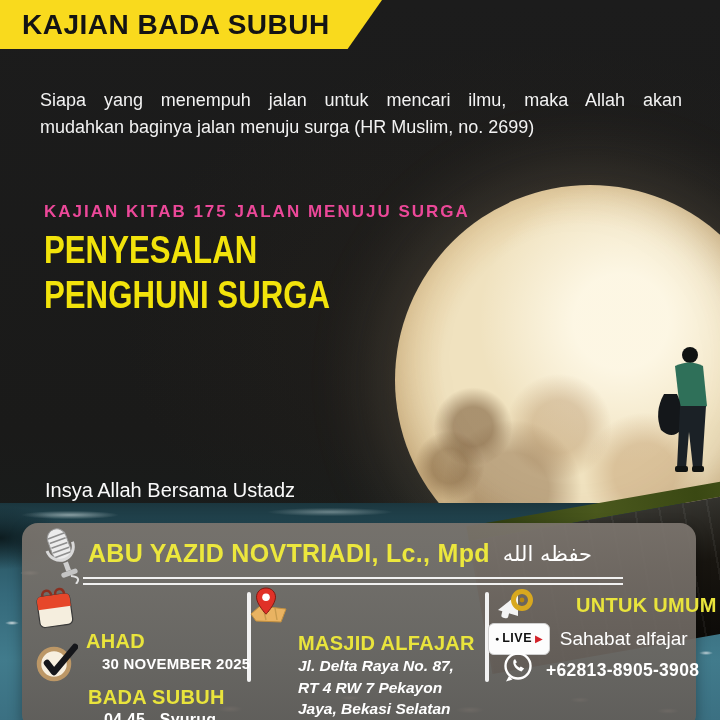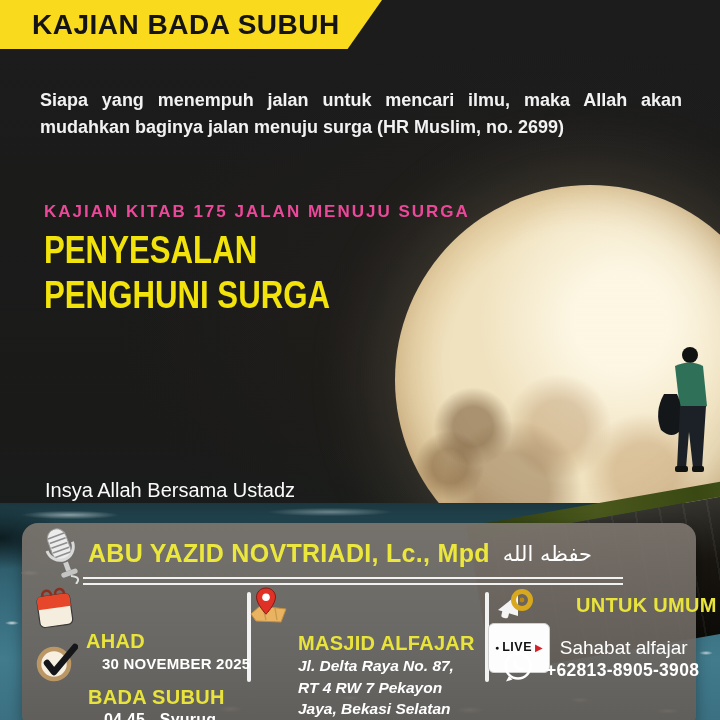--- a/index.html
+++ b/index.html
@@ -41,24 +41,24 @@
   .wall{position:absolute;left:462px;top:476px;width:290px;height:150px;z-index:3;
     transform:rotate(-10deg);transform-origin:100% 0;}
   .wall .grass{height:15px;background:linear-gradient(90deg,#2c3a10,#4a581d 45%,#3a4813 80%,#46541a);}
   .wall .stone{height:135px;background:
     repeating-linear-gradient(90deg, rgba(255,255,255,.05) 0 2px, transparent 2px 24px),
     linear-gradient(180deg,#34332e 0%,#181510 45%,#0d0b08 100%);}
   .person{position:absolute;left:652px;top:344px;z-index:4;}
   
   .banner{position:absolute;left:0;top:0;width:382px;height:49px;z-index:6;
     background:#f9da1d;clip-path:polygon(0 0,100% 0,91% 100%,0 100%);
-    display:flex;align-items:center;padding-left:32px;box-sizing:border-box;}
+    display:flex;align-items:center;padding-left:22px;box-sizing:border-box;}
   .banner span{font-size:28px;font-weight:bold;color:#141414;letter-spacing:.5px;white-space:nowrap;}
   .hadith{position:absolute;left:40px;top:87px;width:642px;z-index:6;
-    color:#f2f2f2;font-size:18px;line-height:27px;font-weight:700;}
+    color:#f2f2f2;font-size:18px;line-height:27px;font-weight:400;}
   .hadith .l1{text-align:justify;text-align-last:justify;}
   .series{position:absolute;left:44px;top:202px;z-index:6;color:#ec4899;
     font-size:17px;font-weight:700;letter-spacing:2px;white-space:nowrap;}
   .title{position:absolute;left:44px;top:227px;z-index:6;color:#f2e30b;
     font-size:39px;line-height:45px;font-weight:bold;letter-spacing:0;
     transform:scaleX(.8);transform-origin:0 0;white-space:nowrap;}
   .intro{position:absolute;left:45px;top:479px;z-index:6;color:#fafafa;font-size:20px;font-weight:500;}
   
   .panel{position:absolute;left:22px;top:523px;width:674px;height:207px;z-index:7;
     border-radius:16px;background:linear-gradient(180deg,rgba(124,117,110,.92),rgba(98,92,87,.92));
@@ -75,21 +75,21 @@
   .yl{color:#e9e43c;font-weight:bold;font-size:20px;letter-spacing:.3px;white-space:nowrap;margin-top:45px;}
   .wh{color:#fff;font-weight:bold;font-size:15px;letter-spacing:.2px;white-space:nowrap;margin-left:16px;}
   .it-date{left:12px;top:62px;} .it-date .wh{font-size:15px;margin-top:2px;}
   .it-time{left:14px;top:118px;} .it-time .wh{font-size:16px;margin-top:2px;}
   .it-venue{left:228px;top:64px;}
   .addr{color:#fff;font-weight:bold;font-size:15.5px;line-height:21.5px;font-style:italic;}
   .it-aud{left:474px;top:62px;align-items:center;}
   .it-live{left:466px;top:100px;align-items:center;}
   .it-phone{left:478px;top:126px;align-items:center;}
   .live-badge{display:flex;align-items:center;gap:3px;background:#fdfdfd;border:1px solid #cfcfcf;
-    border-radius:6px;padding:17px 6px;}
+    border-radius:6px;padding:8px 6px;}
   .live-dot{font-size:7px;color:#111;line-height:1;}
   .live-label{font-size:12.5px;font-weight:bold;color:#111;letter-spacing:.5px;line-height:1.1;}
   .live-play{font-size:10px;color:#d32128;line-height:1;}
   .channel{color:#fff;font-size:19px;font-weight:500;white-space:nowrap;}
   .phone{color:#fff;font-size:17.5px;font-weight:bold;letter-spacing:.3px;white-space:nowrap;margin-top:6px;}
   .aud-label{margin-top:4px;margin-left:32px;}
 </style>
 </head>
 <body>
 

